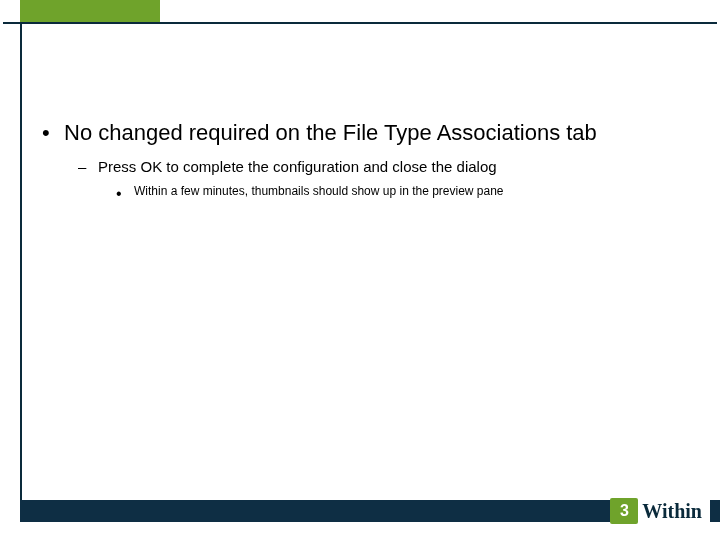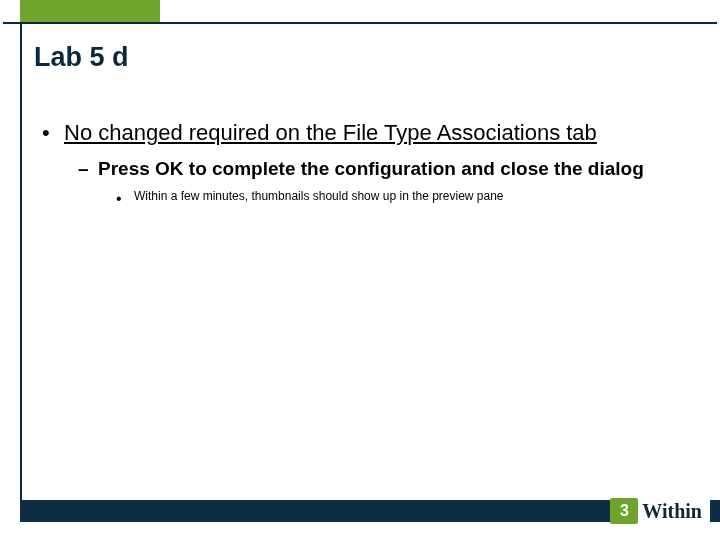--- a/index.html
+++ b/index.html
@@ -56,37 +56,35 @@
     top: 120px;
     left: 38px;
     right: 30px;
   }
   .b1 {
     font-size: 22px;
     line-height: 1.2;
     margin: 0 0 12px 0;
     padding-left: 26px;
     position: relative;
-    text-decoration: underline;
   }
   .b1::before {
     content: "•";
     position: absolute;
     left: 4px;
     top: 0;
     font-size: 22px;
   }
   .b2 {
-    font-size: 19px;
+    font-size: 15px;
     line-height: 1.2;
     margin: 0 0 8px 0;
     padding-left: 20px;
     margin-left: 40px;
     position: relative;
-    font-weight: bold;
   }
   .b2::before {
     content: "–";
     position: absolute;
     left: 0;
     top: 0;
   }
   .b3 {
     font-size: 12px;
     line-height: 1.25;
@@ -143,21 +141,20 @@
   }
 </style>
 </head>
 <body>
 
 <div class="slide">
   <div class="top-accent"></div>
   <div class="hr-top"></div>
   <div class="vline"></div>
 
-  <div class="title">Lab 5 d</div>
 
   <div class="content">
     <div class="b1">No changed required on the File Type Associations tab</div>
     <div class="b2">Press OK to complete the configuration and close the dialog</div>
     <div class="b3">Within a few minutes, thumbnails should show up in the preview pane</div>
   </div>
 
   <div class="footer-bar"></div>
   <div class="logo">
     <div class="logo-mark">3</div>

